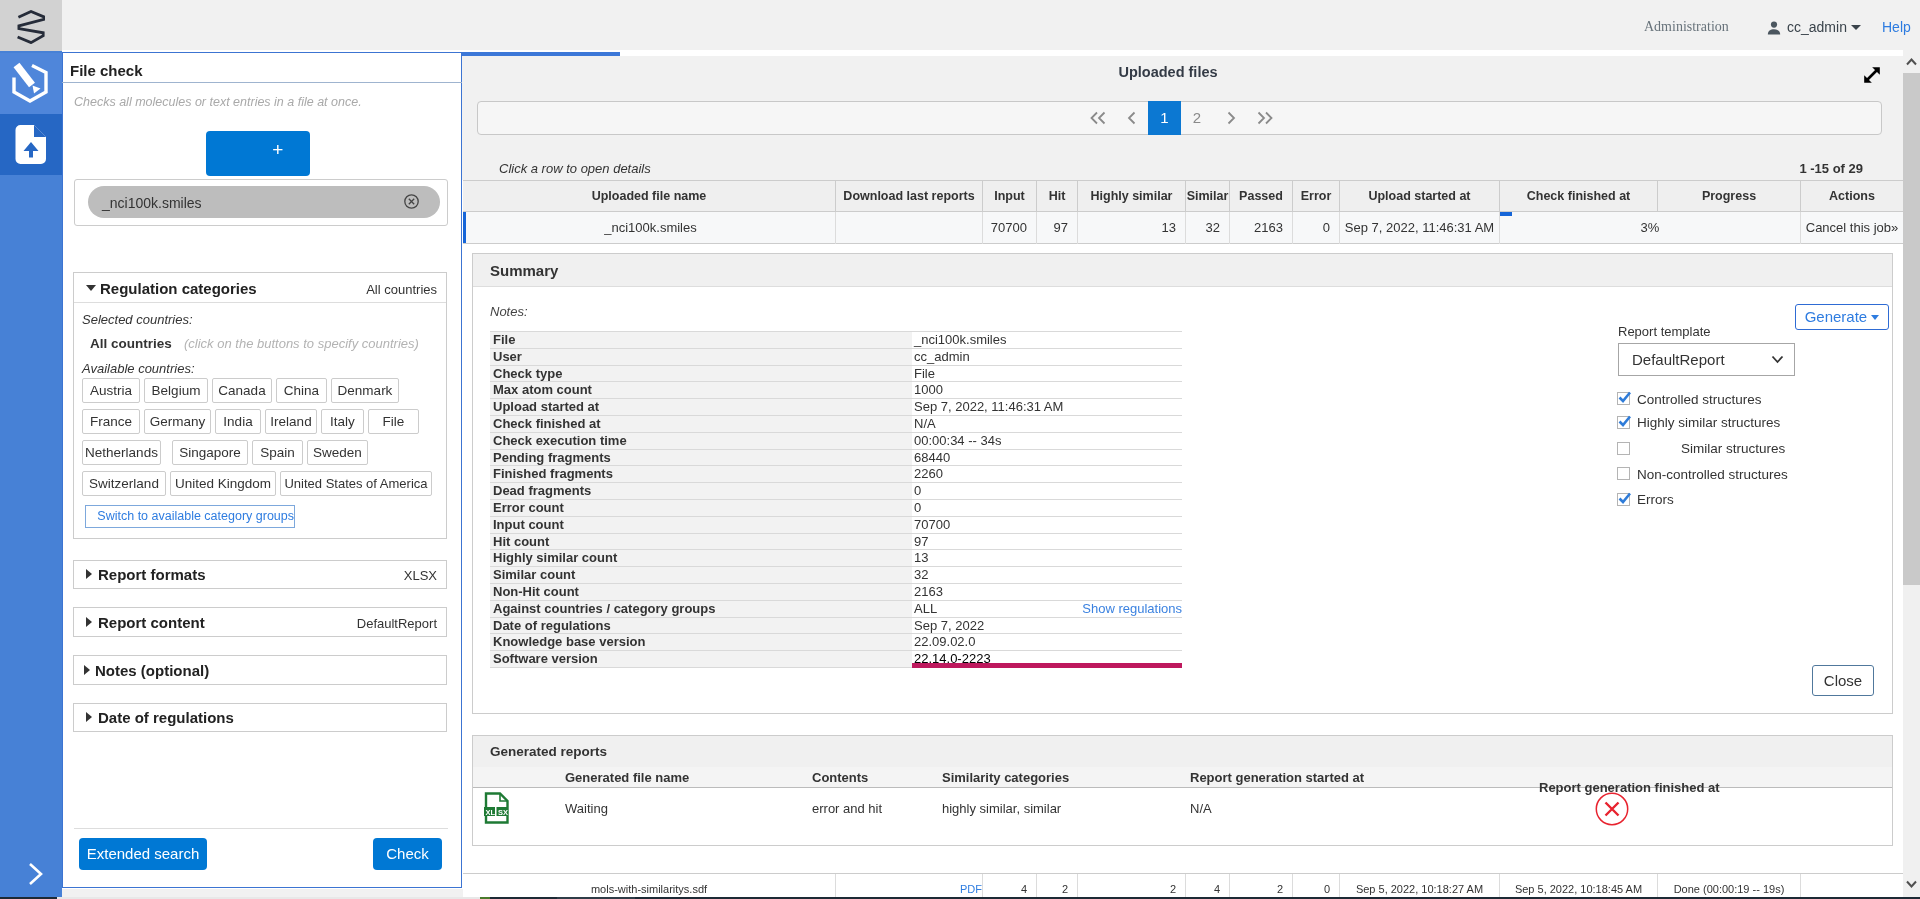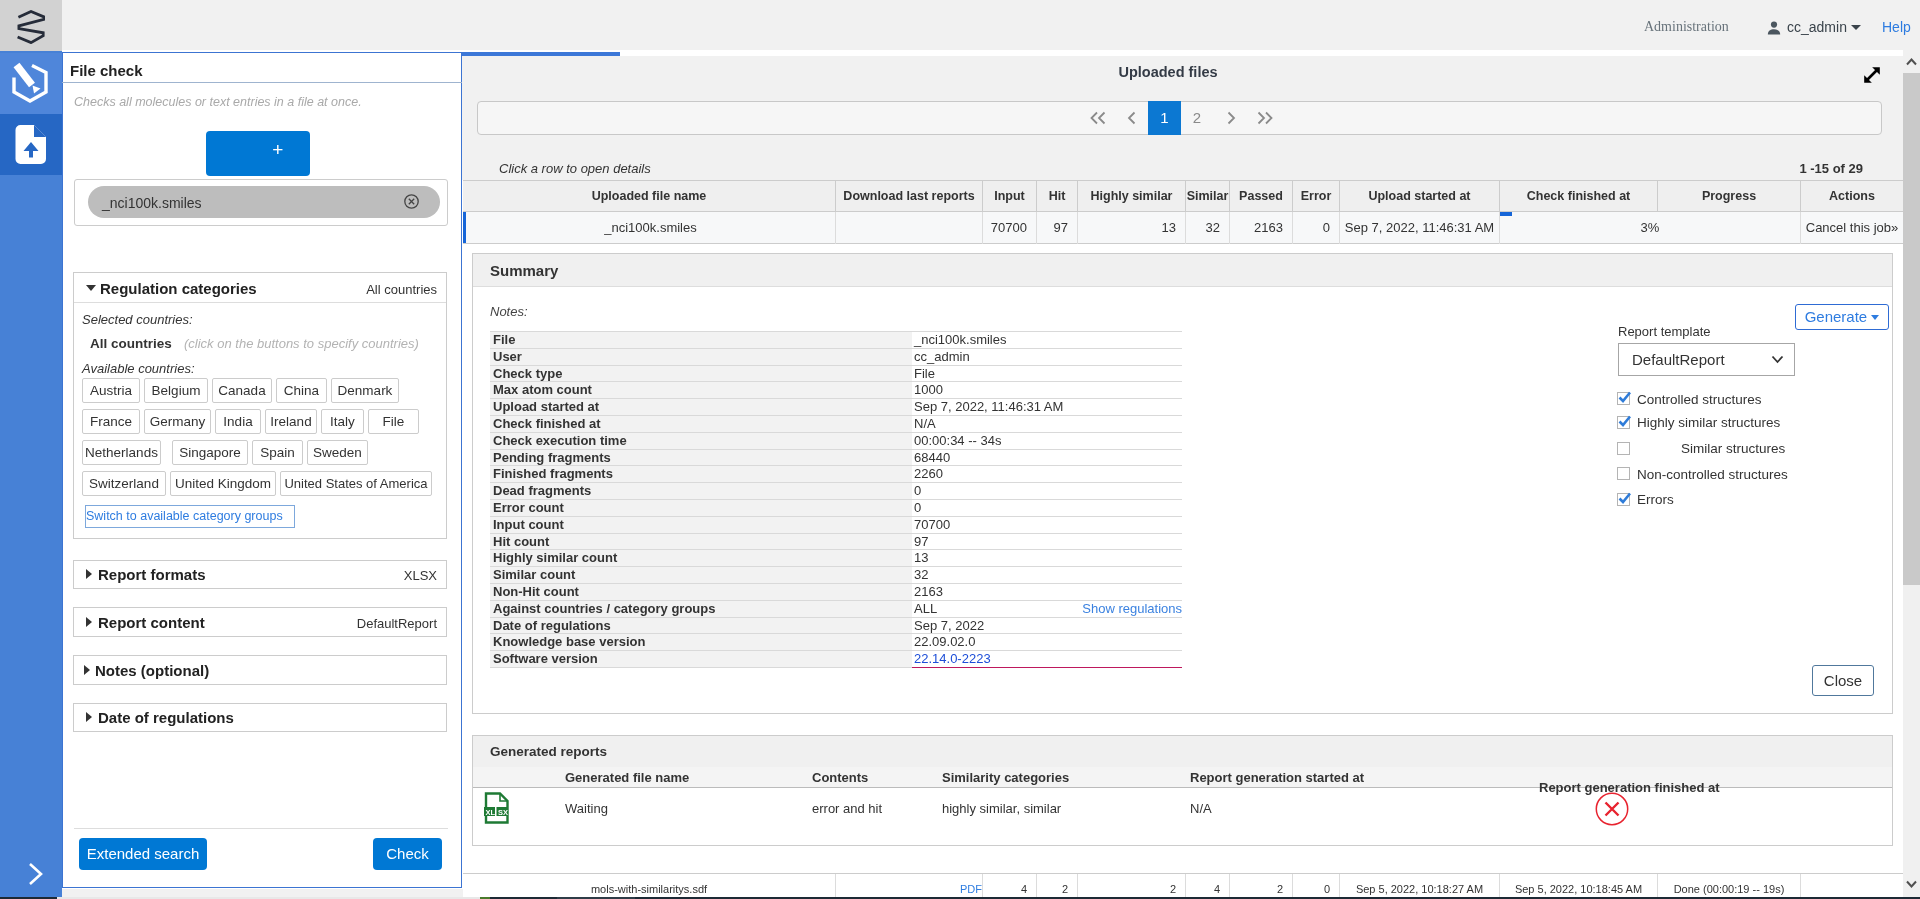--- a/index.html
+++ b/index.html
@@ -84,21 +84,21 @@
 <div class="cb" style="left:265px;top:409px;width:52px;">Ireland</div>
 <div class="cb" style="left:321px;top:409px;width:43px;">Italy</div>
 <div class="cb" style="left:368px;top:409px;width:51px;">File</div>
 <div class="cb" style="left:82px;top:440px;width:79px;">Netherlands</div>
 <div class="cb" style="left:172px;top:440px;width:76px;">Singapore</div>
 <div class="cb" style="left:252px;top:440px;width:51px;">Spain</div>
 <div class="cb" style="left:307px;top:440px;width:61px;">Sweden</div>
 <div class="cb" style="left:82px;top:471px;width:84px;">Switzerland</div>
 <div class="cb" style="left:170px;top:471px;width:106px;">United Kingdom</div>
 <div class="cb" style="left:280px;top:471px;width:152px;font-size:13px;">United States of America</div>
-<div class="abs" style="left:85px;top:505px;width:210px;height:23px;border:1px solid #7da8dc;font-size:12.5px;color:#2e7ce0;text-align:left;line-height:21px;">Switch to available category groups</div>
+<div class="abs" style="left:85px;top:505px;width:210px;height:23px;border:1px solid #7da8dc;font-size:12.5px;color:#2e7ce0;text-align:right;line-height:21px;">Switch to available category groups</div>
 
 <div class="abs" style="left:73px;top:560px;width:374px;height:29px;border:1px solid #ccc;"></div>
 <div class="abs" style="left:86px;top:569px;width:0;height:0;border-top:5px solid transparent;border-bottom:5px solid transparent;border-left:6px solid #333;"></div>
 <div class="abs b" style="left:98px;top:566px;font-size:15px;color:#222;">Report formats</div>
 <div class="abs" style="left:337px;top:568px;width:100px;font-size:13px;text-align:right;">XLSX</div>
 
 <div class="abs" style="left:73px;top:607px;width:374px;height:30px;border:1px solid #ccc;"></div>
 <div class="abs" style="left:86px;top:617px;width:0;height:0;border-top:5px solid transparent;border-bottom:5px solid transparent;border-left:6px solid #333;"></div>
 <div class="abs b" style="left:98px;top:614px;font-size:15px;color:#222;">Report content</div>
 <div class="abs" style="left:337px;top:616px;width:100px;font-size:13px;text-align:right;">DefaultReport</div>
@@ -213,21 +213,21 @@
     <div class="abs" style="left:490px;top:584.0px;width:422px;height:16.8px;background:#f2f2f2;border-bottom:1px solid #d9d9d9;font-size:13px;font-weight:bold;color:#333;line-height:16.8px;padding-left:3px;">Non-Hit count</div>
     <div class="abs" style="left:912px;top:584.0px;width:270px;height:16.8px;border-bottom:1px solid #d9d9d9;font-size:13px;color:#333;line-height:16.8px;padding-left:2px;">2163</div>
     <div class="abs" style="left:490px;top:600.8px;width:422px;height:16.8px;background:#f2f2f2;border-bottom:1px solid #d9d9d9;font-size:13px;font-weight:bold;color:#333;line-height:16.8px;padding-left:3px;">Against countries / category groups</div>
     <div class="abs" style="left:912px;top:600.8px;width:270px;height:16.8px;border-bottom:1px solid #d9d9d9;font-size:13px;color:#333;line-height:16.8px;padding-left:2px;">ALL</div>
     <div class="abs" style="left:1000px;top:600.8px;width:182px;height:16.8px;font-size:13px;color:#3b82e0;line-height:16.8px;text-align:right;">Show regulations</div>
     <div class="abs" style="left:490px;top:617.6px;width:422px;height:16.8px;background:#f2f2f2;border-bottom:1px solid #d9d9d9;font-size:13px;font-weight:bold;color:#333;line-height:16.8px;padding-left:3px;">Date of regulations</div>
     <div class="abs" style="left:912px;top:617.6px;width:270px;height:16.8px;border-bottom:1px solid #d9d9d9;font-size:13px;color:#333;line-height:16.8px;padding-left:2px;">Sep 7, 2022</div>
     <div class="abs" style="left:490px;top:634.4px;width:422px;height:16.8px;background:#f2f2f2;border-bottom:1px solid #d9d9d9;font-size:13px;font-weight:bold;color:#333;line-height:16.8px;padding-left:3px;">Knowledge base version</div>
     <div class="abs" style="left:912px;top:634.4px;width:270px;height:16.8px;border-bottom:1px solid #d9d9d9;font-size:13px;color:#333;line-height:16.8px;padding-left:2px;">22.09.02.0</div>
     <div class="abs" style="left:490px;top:651.2px;width:422px;height:16.8px;background:#f2f2f2;border-bottom:1px solid #d9d9d9;font-size:13px;font-weight:bold;color:#333;line-height:16.8px;padding-left:3px;">Software version</div>
-    <div class="abs" style="left:912px;top:651.2px;width:270px;height:16.8px;border-bottom:1px solid #be185d;font-size:13px;color:#1d4ed8;line-height:16.8px;padding-left:2px;">22.14.0-2223</div>
+    <div class="abs" style="left:912px;top:651.2px;width:270px;height:16.8px;border-bottom:5px solid #be185d;font-size:13px;color:#000000;line-height:16.8px;padding-left:2px;">22.14.0-2223</div>
   </div>
 <div class="abs" style="left:1795px;top:304px;width:94px;height:26px;border:1px solid #2e6bd4;border-radius:3px;font-size:15px;color:#2e7ce0;text-align:center;line-height:24px;">Generate <span style="display:inline-block;width:0;height:0;border-left:4.5px solid transparent;border-right:4.5px solid transparent;border-top:5px solid #2e7ce0;vertical-align:2px;"></span></div>
 <div class="abs" style="left:1618px;top:324px;font-size:13px;color:#333;">Report template</div>
 <div class="abs" style="left:1618px;top:343px;width:177px;height:33px;border:1px solid #a6a6a6;background:#fff;"></div>
 <div class="abs" style="left:1632px;top:351px;font-size:15px;color:#333;">DefaultReport</div>
 <svg class="abs" style="left:1771px;top:355px;" width="13" height="9" viewBox="0 0 13 9">
   <path d="M1.5 1.5 L6.5 7 L11.5 1.5" fill="none" stroke="#333" stroke-width="1.8"></path>
 </svg>
 <div id="checks">
     <div class="abs" style="left:1617px;top:392px;width:13px;height:13px;background:#fff;border:1px solid #b4b4b4;"></div>

